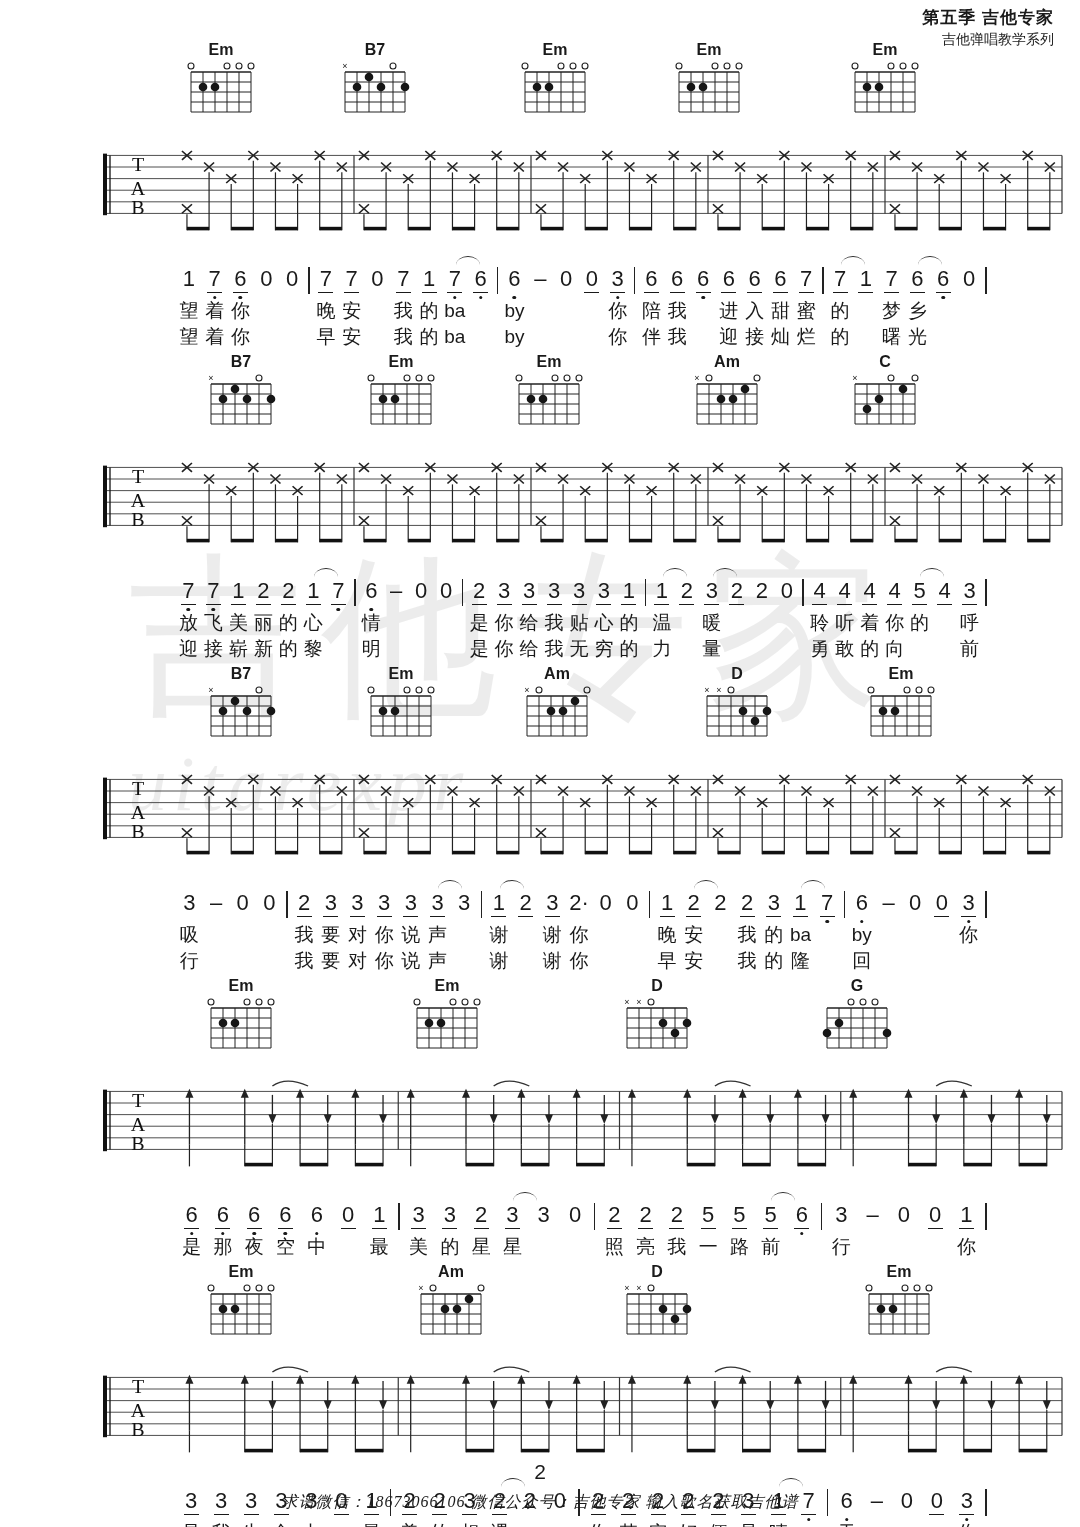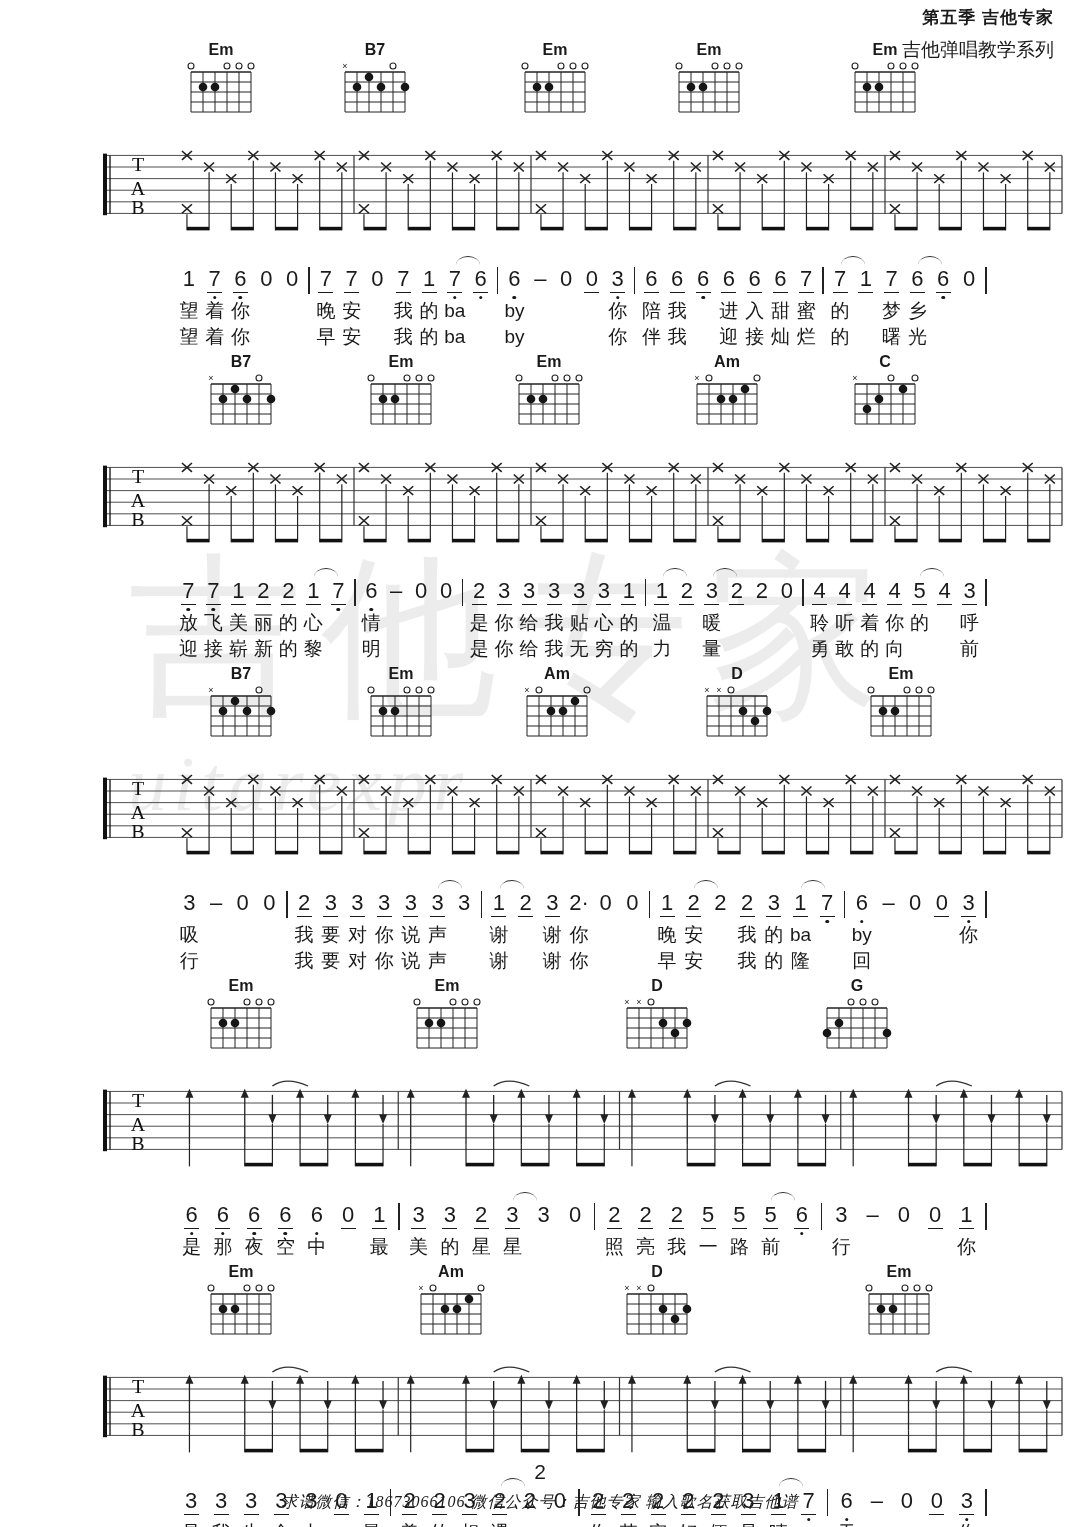--- a/index.html
+++ b/index.html
@@ -1,21 +1,21 @@
 <!DOCTYPE html>
 <html><head>
 <meta charset="utf-8">
 <style>
   html,body{margin:0;padding:0;background:#e8e8e8;}
   .page{position:relative;width:1080px;height:1527px;background:#ffffff;margin:0 auto;
         font-family:"Liberation Sans","DejaVu Sans",sans-serif;color:#1a1a1a;overflow:hidden;}
   
   .hdr{position:absolute;top:6px;right:26px;text-align:right;z-index:2;}
   .hdr .t1{font-size:17px;font-weight:bold;letter-spacing:1px;}
-  .hdr .t2{font-size:19px;margin-top:8px;}
+  .hdr .t2{font-size:14px;margin-top:2px;}
   
   .wm{position:absolute;left:128px;top:520px;width:860px;z-index:0;color:rgba(0,0,0,0.075);
       pointer-events:none;text-align:left;font-family:"Liberation Serif","DejaVu Serif",serif;}
   .wm .big{font-size:175px;letter-spacing:18px;white-space:nowrap;}
   .wm .sub{font-size:78px;font-style:italic;letter-spacing:6px;margin-top:-18px;}
   
   .systems{position:relative;z-index:1;padding-top:42px;}
   .system{position:relative;margin-bottom:4px;margin-left:24px;}
   .chordrow{position:relative;height:92px;}
   .chord{position:absolute;top:0;text-align:center;}

